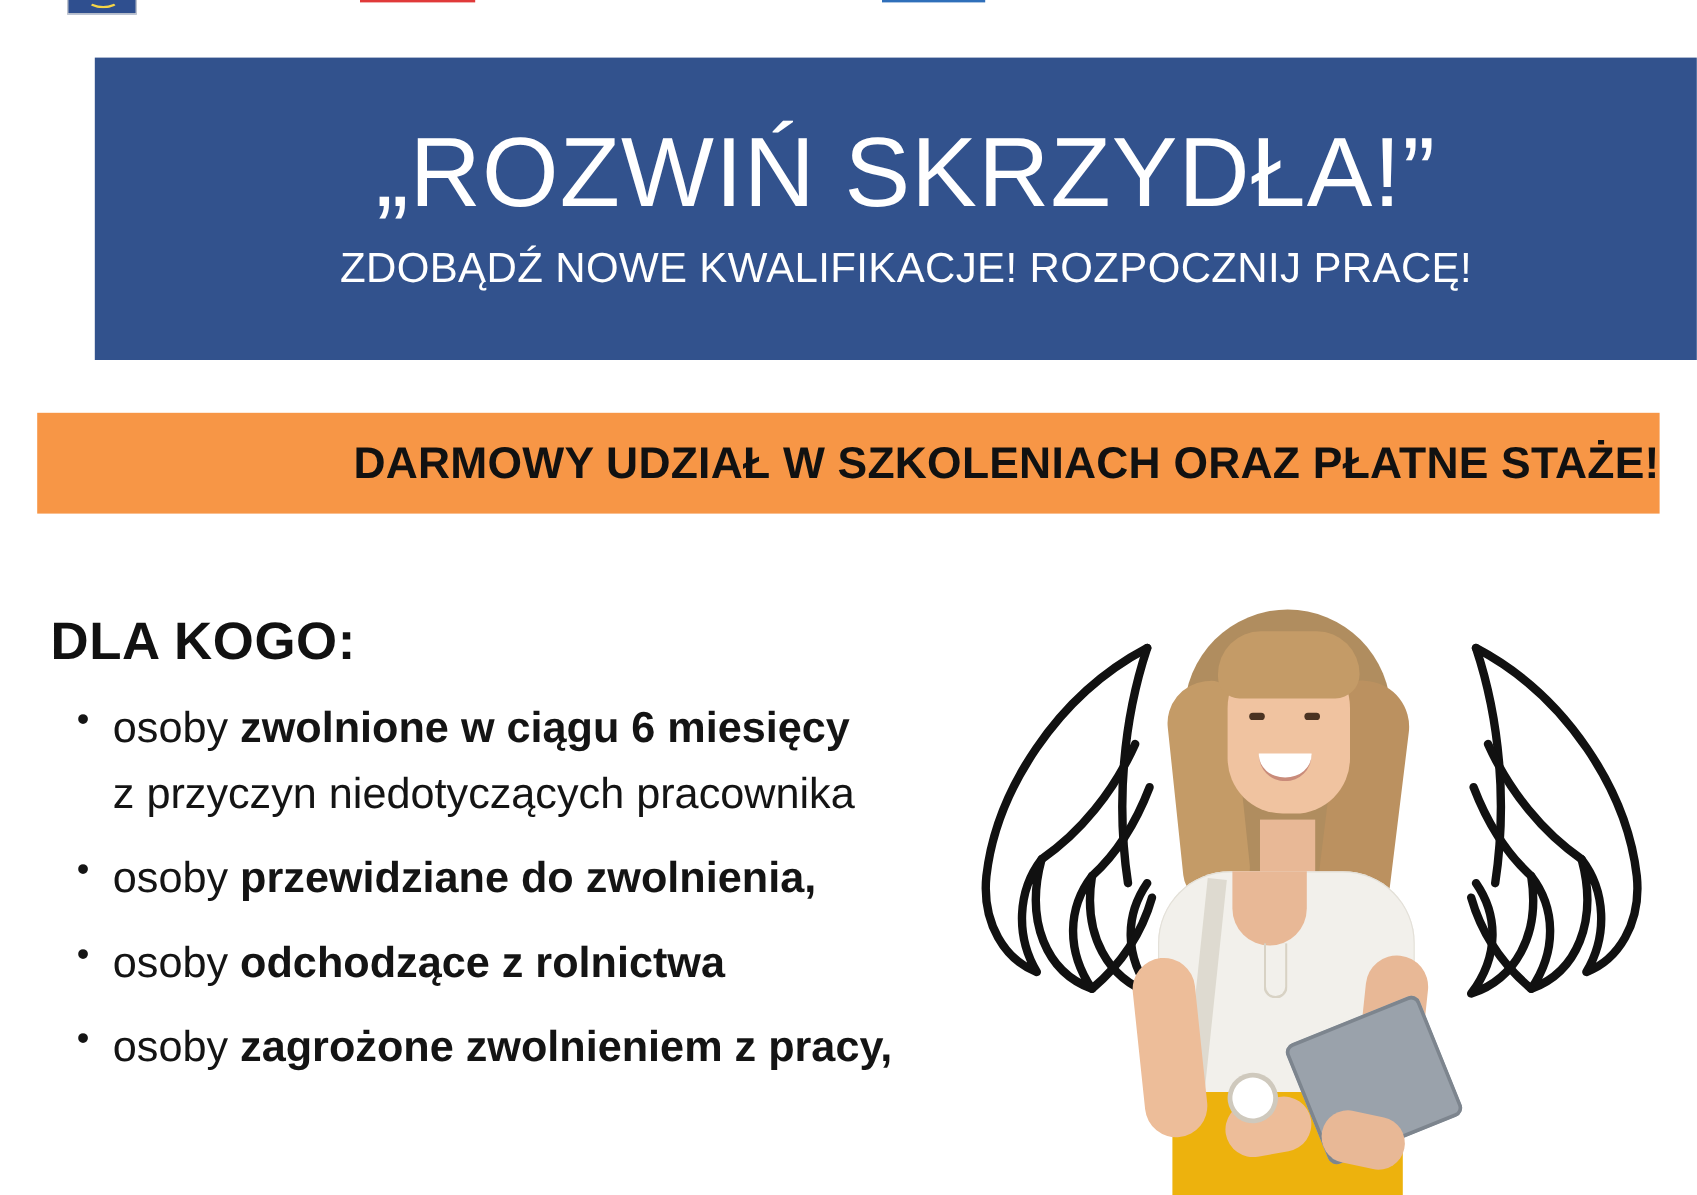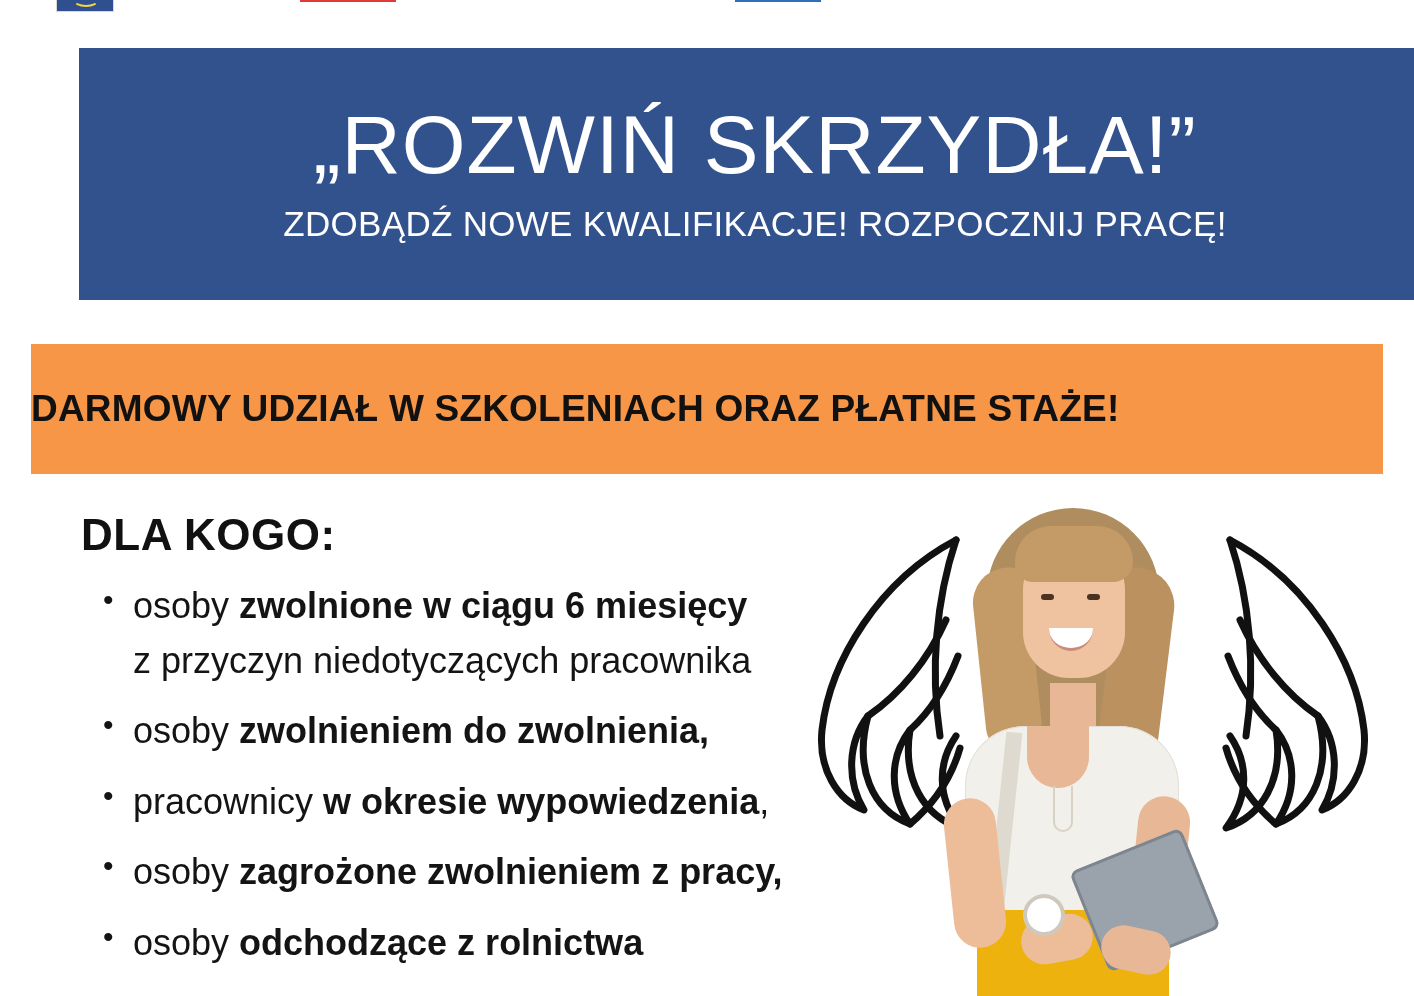--- a/index.html
+++ b/index.html
@@ -96,42 +96,41 @@
     letter-spacing: .3px;
     white-space: nowrap;
   }
 
   
   .orange-band {
     position: absolute;
     left: 31px;
     top: 344px;
     width: 1352px;
-    height: 130px;
+    height: 84px;
     background: #f79646;
     display: flex;
     align-items: center;
-    justify-content: flex-start;
+    justify-content: flex-end;
   }
   .orange-text {
     color: #111111;
     font-size: 37px;
     font-weight: bold;
     letter-spacing: .2px;
     text-align: center;
     white-space: nowrap;
   }
 
   
   .content-left {
     position: absolute;
     left: 42px;
     top: 510px;
     width: 720px;
-    margin-left: 39px;
   }
   .section-title {
     font-size: 44px;
     font-weight: bold;
     color: #111111;
     margin: 0 0 22px 0;
     letter-spacing: .5px;
   }
   ul.criteria {
     list-style: none;
@@ -389,30 +388,27 @@
 </div>
 
 <div class="content-left">
   <div class="section-title">DLA KOGO:</div>
   <ul class="criteria">
     <li>
       <span>osoby </span><b>zwolnione w ciągu 6 miesięcy</b><span></span>
       <span class="underline-line">z przyczyn niedotyczących pracownika</span>
     </li>
     <li>
-      <span>osoby </span><b>zwolnieniem do zwolnienia,</b><span></span>
+      <span>osoby </span><b>przewidziane do zwolnienia,</b><span></span>
     </li>
     <li>
-      <span>pracownicy </span><b>w okresie wypowiedzenia</b><span>,</span>
+      <span>osoby </span><b>odchodzące z rolnictwa</b><span></span>
     </li>
     <li>
       <span>osoby </span><b>zagrożone zwolnieniem z pracy,</b><span></span>
-    </li>
-    <li>
-      <span>osoby </span><b>odchodzące z rolnictwa</b><span></span>
     </li>
   </ul>
 </div>
 
 <div class="illustration">
   <svg class="wings-svg" width="620" height="516" viewBox="0 0 620 516">
     <g fill="none" stroke="#111111" stroke-width="7" stroke-linecap="round" stroke-linejoin="round">
 
       <path d="M196 60 C 120 100, 70 180, 62 250 C 58 290, 78 320, 104 330 C 86 300, 88 262, 108 236 C 94 288, 112 330, 150 344 C 128 312, 130 276, 150 250 C 142 300, 164 336, 200 348 C 176 316, 178 282, 196 256"></path>
       <path d="M196 60 C 176 120, 170 190, 180 256"></path>

